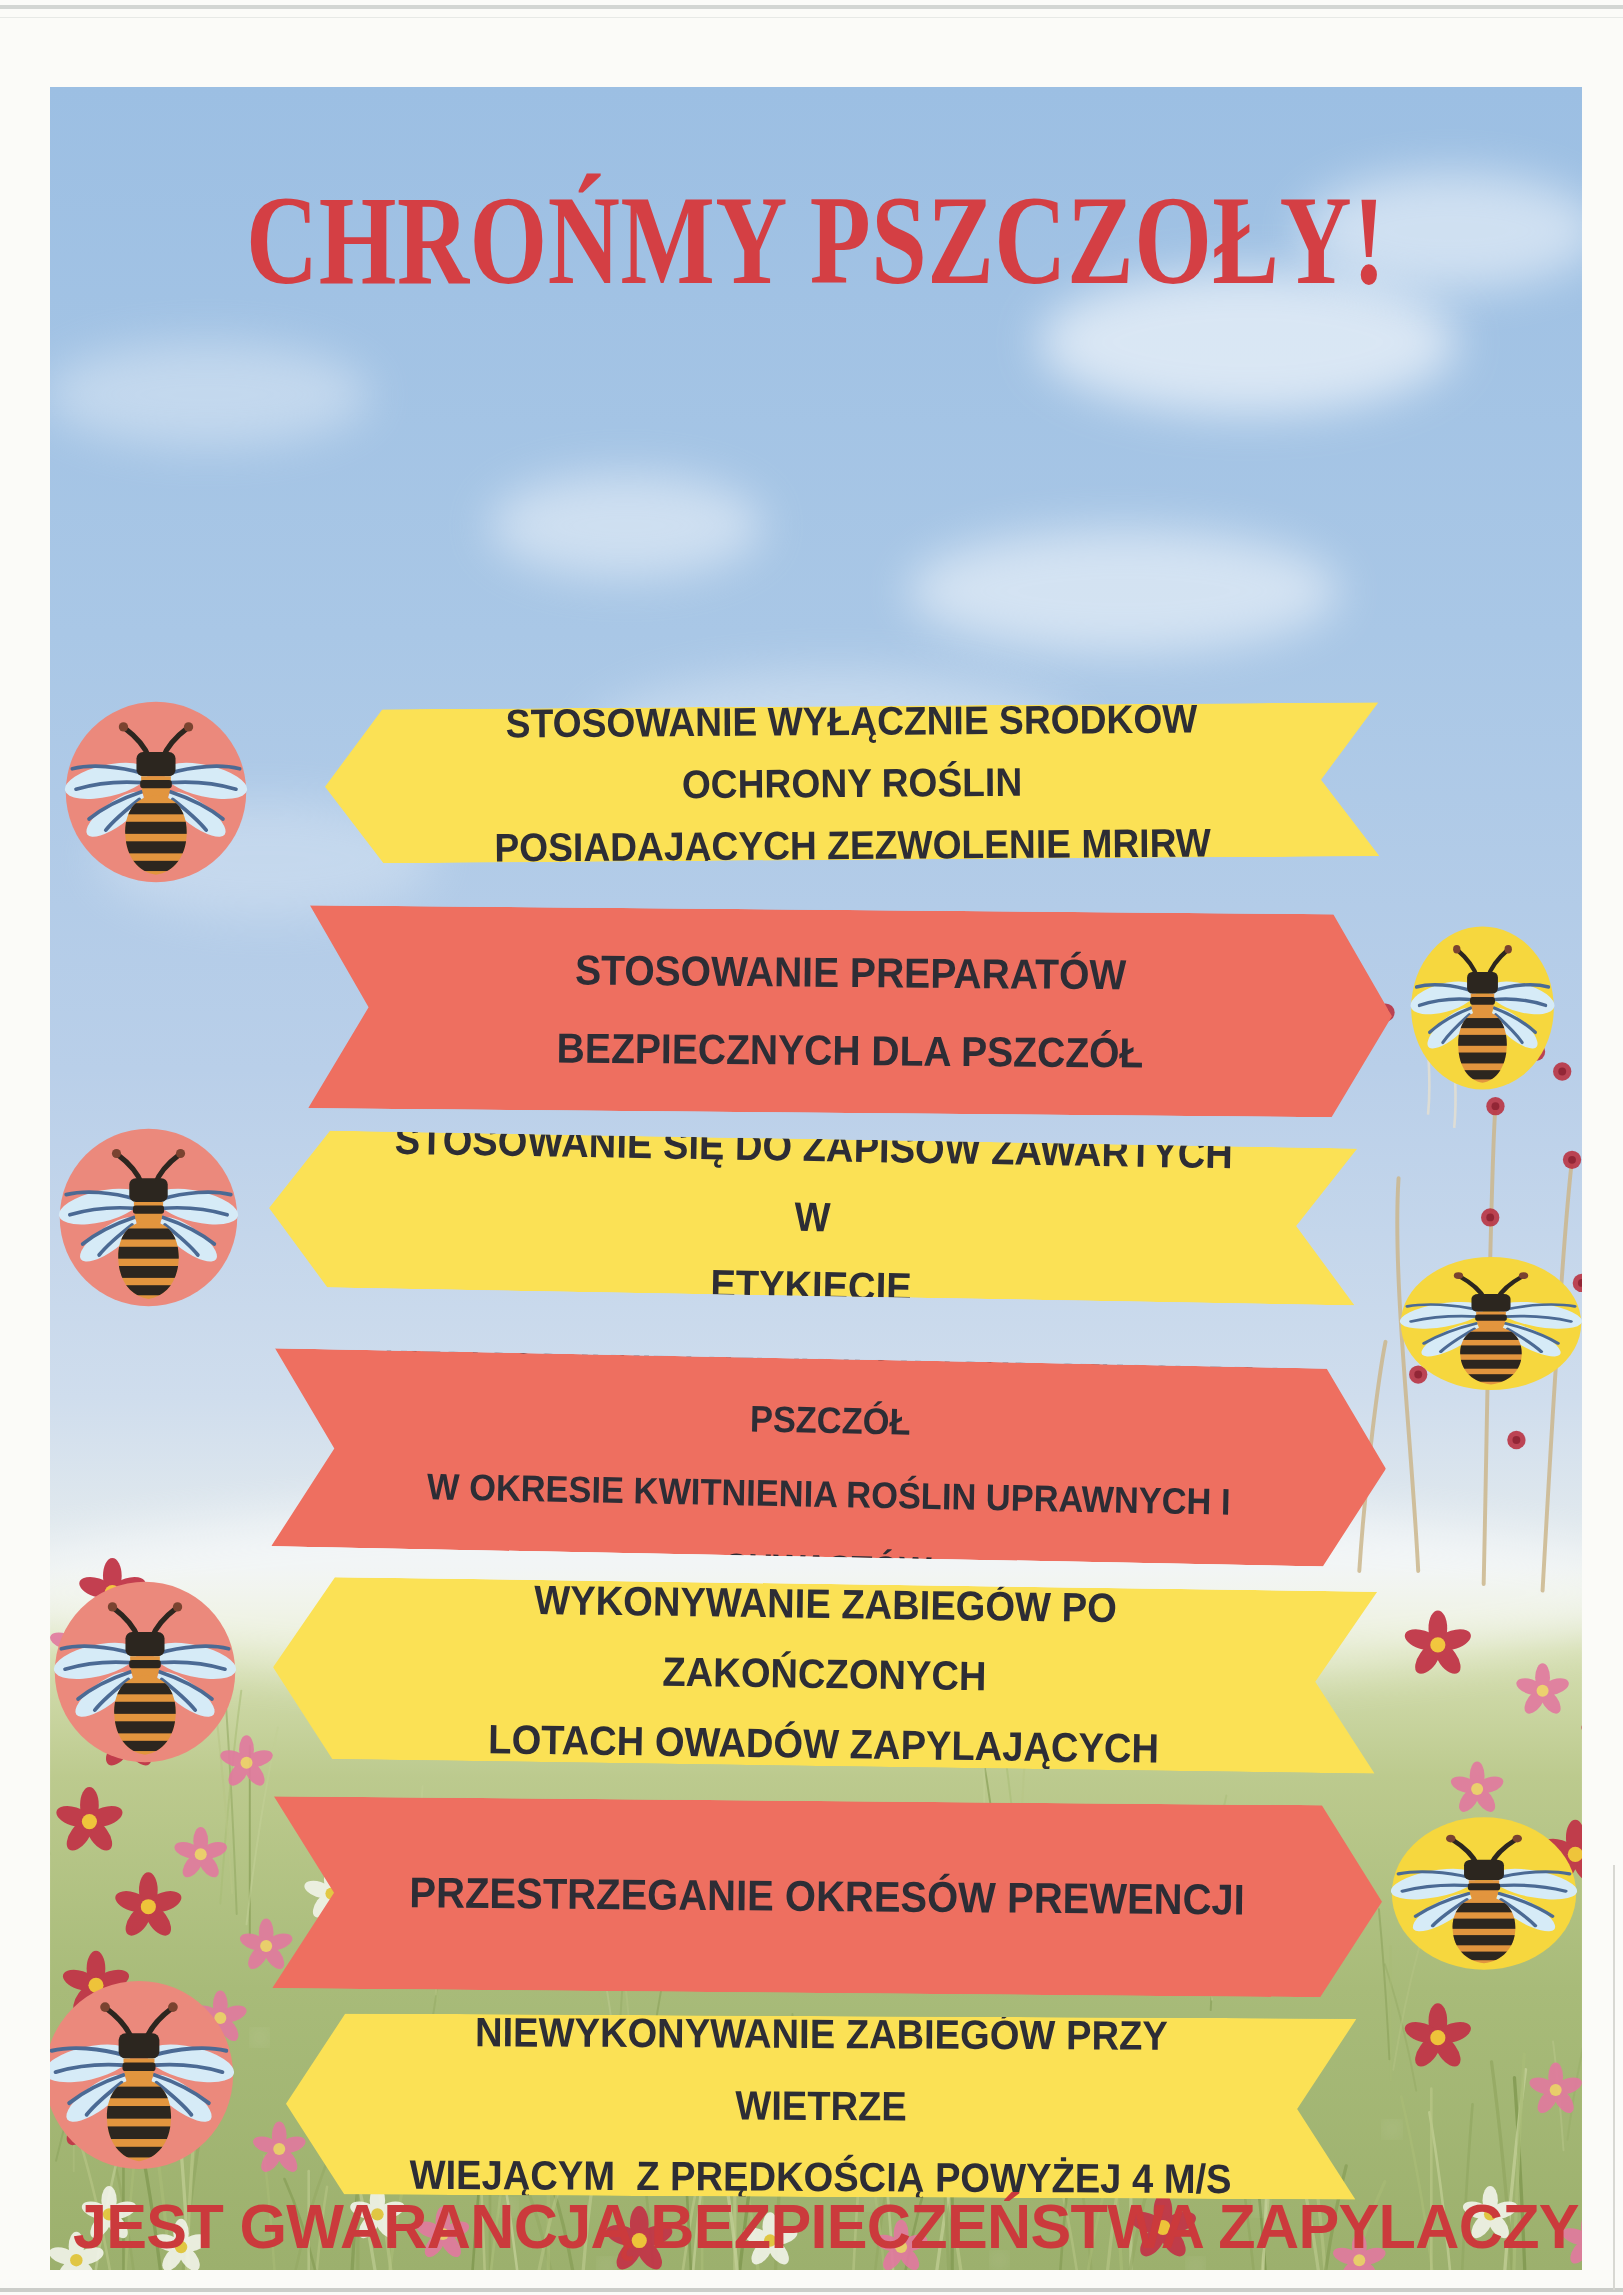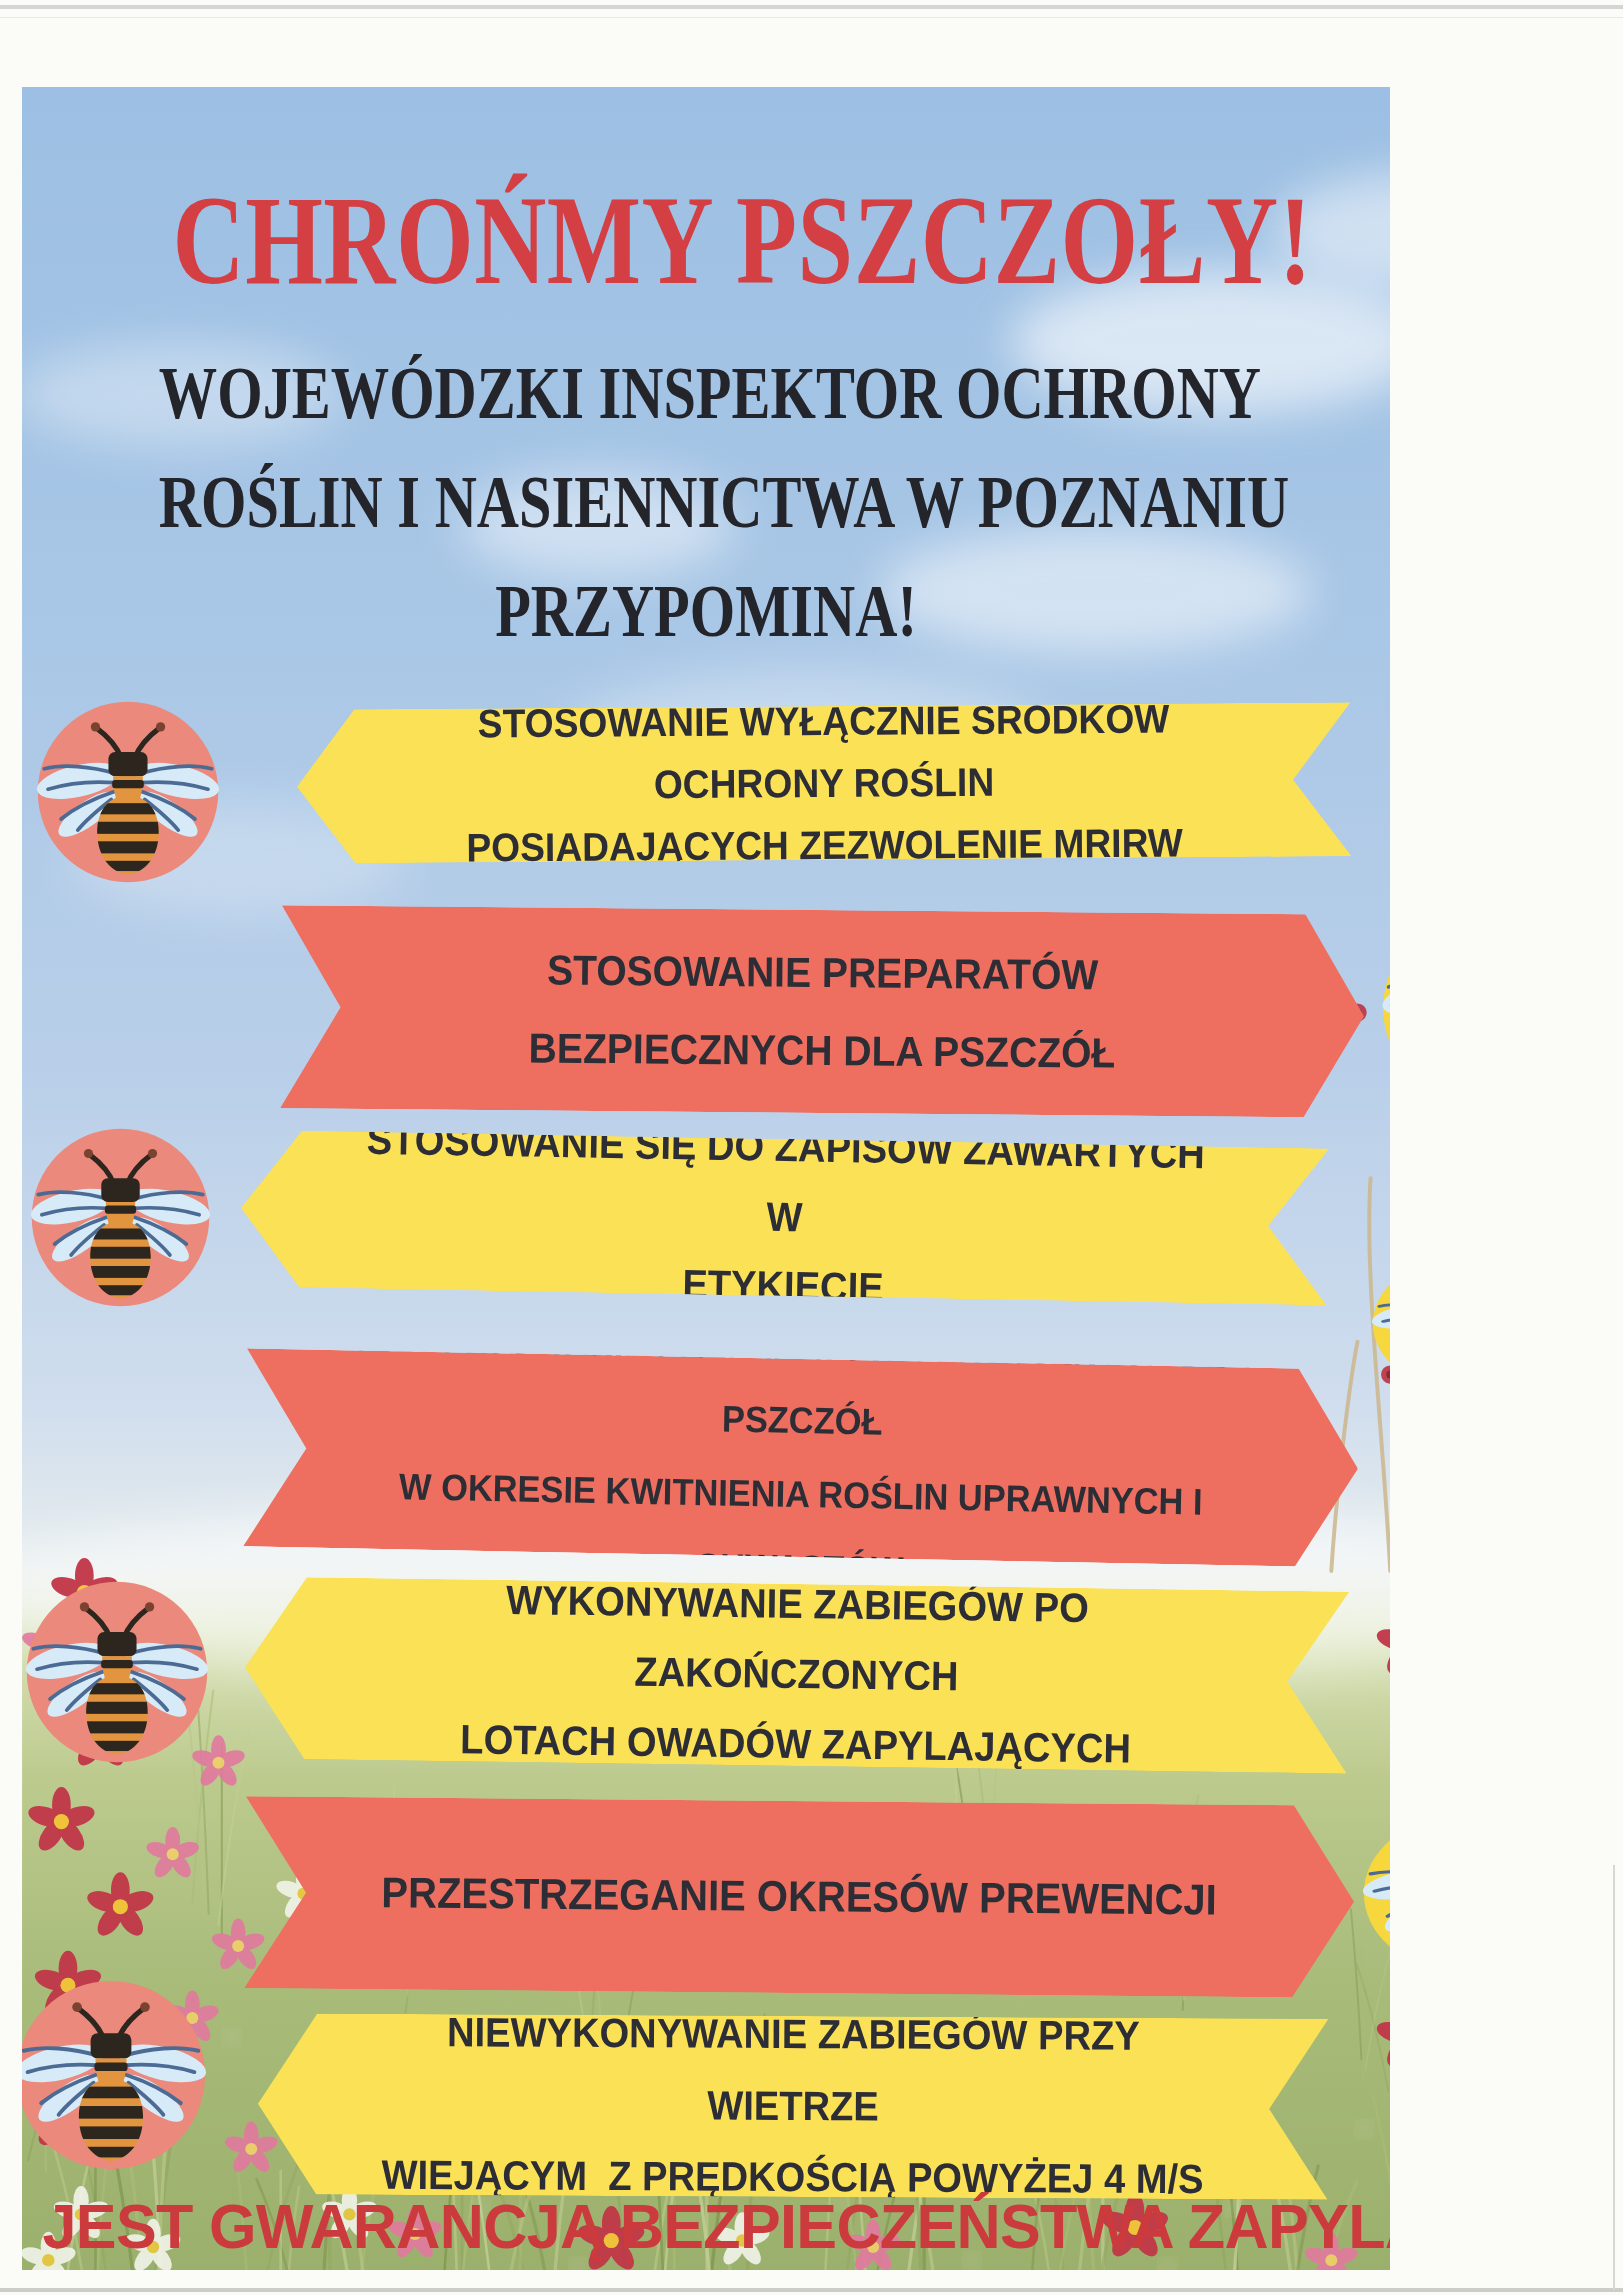--- a/index.html
+++ b/index.html
@@ -4,21 +4,21 @@
 <style>
   html,body{margin:0;padding:0;}
   body{width:1623px;height:2295px;background:#fbfbf8;font-family:"Liberation Sans",sans-serif;}
   .page{position:relative;width:1623px;height:2295px;overflow:hidden;background:#fbfbf8;}
   .scan-line{position:absolute;left:0;width:100%;}
   .scan-line.top{top:5.2px;height:3.9px;background:#c9cdc9;opacity:.8;}
   .scan-line.top2{top:17px;height:1.3px;background:#dadedb;opacity:.6;}
   .scan-line.bottom{top:2288px;height:3.9px;background:#bfc2bd;opacity:.8;}
   .scan-line.right{left:1613px;top:1865px;width:2px;height:425px;background:#d8d8d3;}
 
-  .photo{position:absolute;left:22px;top:87px;width:1368px;height:2183px;overflow:hidden;
+  .photo{position:absolute;left:50px;top:87px;width:1532px;height:2183px;overflow:hidden;
     background:linear-gradient(180deg,#9cbfe3 0%,#a9c7e6 25%,#b9cfe9 45%,#cfdded 60%,#e4ebee 67%,#e9eee7 70%,#dfe6cf 74%,#c9d6a4 82%,#b3c383 92%,#a6b873 100%);}
   .backdrop{position:absolute;left:0;top:0;width:1532px;height:2183px;}
 
   .title{position:absolute;left:0;top:89px;width:100%;margin:0;text-align:center;
     font-family:"Liberation Serif",serif;font-weight:bold;font-size:128px;line-height:1em;
     color:var(--title-red);transform:scaleX(.78);transform-origin:50% 50%;white-space:nowrap;letter-spacing:0.7px;}
   .subtitle{position:absolute;left:0;top:252px;width:100%;text-align:center;
     font-family:"Liberation Serif",serif;font-weight:bold;font-size:73px;line-height:109px;
     color:var(--subtitle-ink);}
   .subtitle .sub-ln{transform:scaleX(.80);transform-origin:50% 50%;white-space:nowrap;}
@@ -592,25 +592,20 @@
           <circle cx="2050" cy="3120" r="7" fill="#f5f6ee" opacity="0.55" filter="url(#soft2)"></circle>
           <circle cx="320" cy="2980" r="7" fill="#f5f6ee" opacity="0.55" filter="url(#soft2)"></circle>
           <circle cx="1450" cy="3320" r="7" fill="#f5f6ee" opacity="0.55" filter="url(#soft2)"></circle>
           <circle cx="1750" cy="3330" r="7" fill="#f5f6ee" opacity="0.55" filter="url(#soft2)"></circle>
           <circle cx="850" cy="3330" r="7" fill="#f5f6ee" opacity="0.55" filter="url(#soft2)"></circle>
         </g>
     </svg>
 
     <h1 class="title">CHROŃMY PSZCZOŁY!</h1>
 
-    <div class="subtitle">
-      <div class="sub-ln">WOJEWÓDZKI INSPEKTOR OCHRONY</div>
-      <div class="sub-ln">ROŚLIN I NASIENNICTWA W POZNANIU</div>
-      <div class="sub-ln">PRZYPOMINA!</div>
-    </div>
 
     <div class="banner yellow b1">
       <div class="ln">STOSOWANIE WYŁĄCZNIE ŚRODKÓW OCHRONY ROŚLIN</div>
       <div class="ln">POSIADAJĄCYCH ZEZWOLENIE MRIRW</div>
     </div>
     <div class="banner red b2">
       <div class="ln">STOSOWANIE PREPARATÓW</div>
       <div class="ln">BEZPIECZNYCH DLA PSZCZÓŁ</div>
     </div>
     <div class="banner yellow b3">

